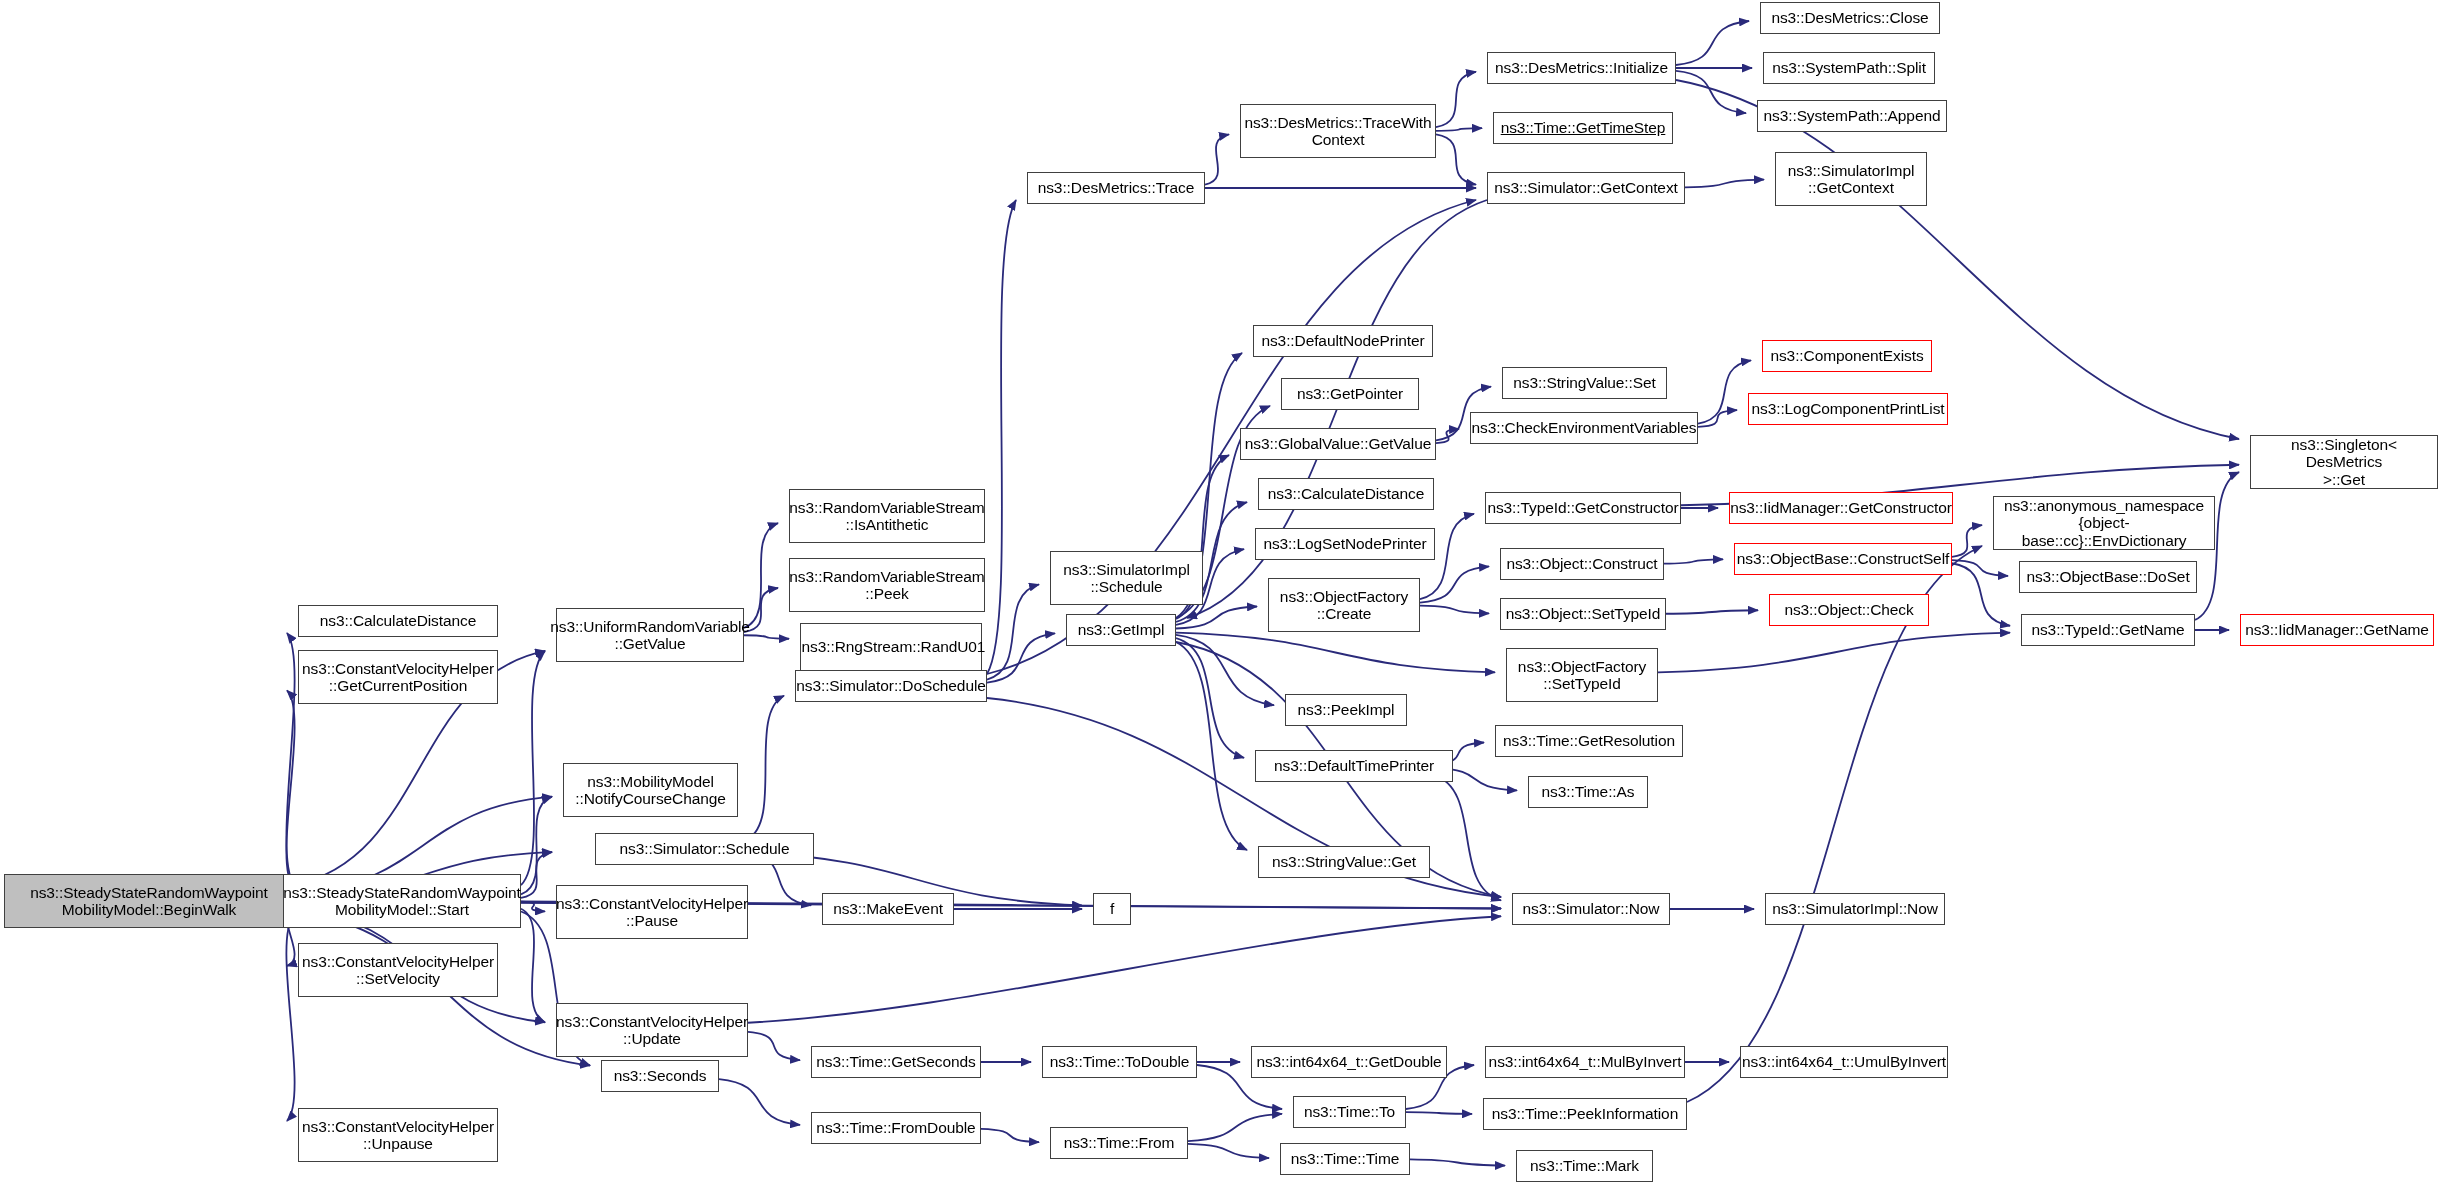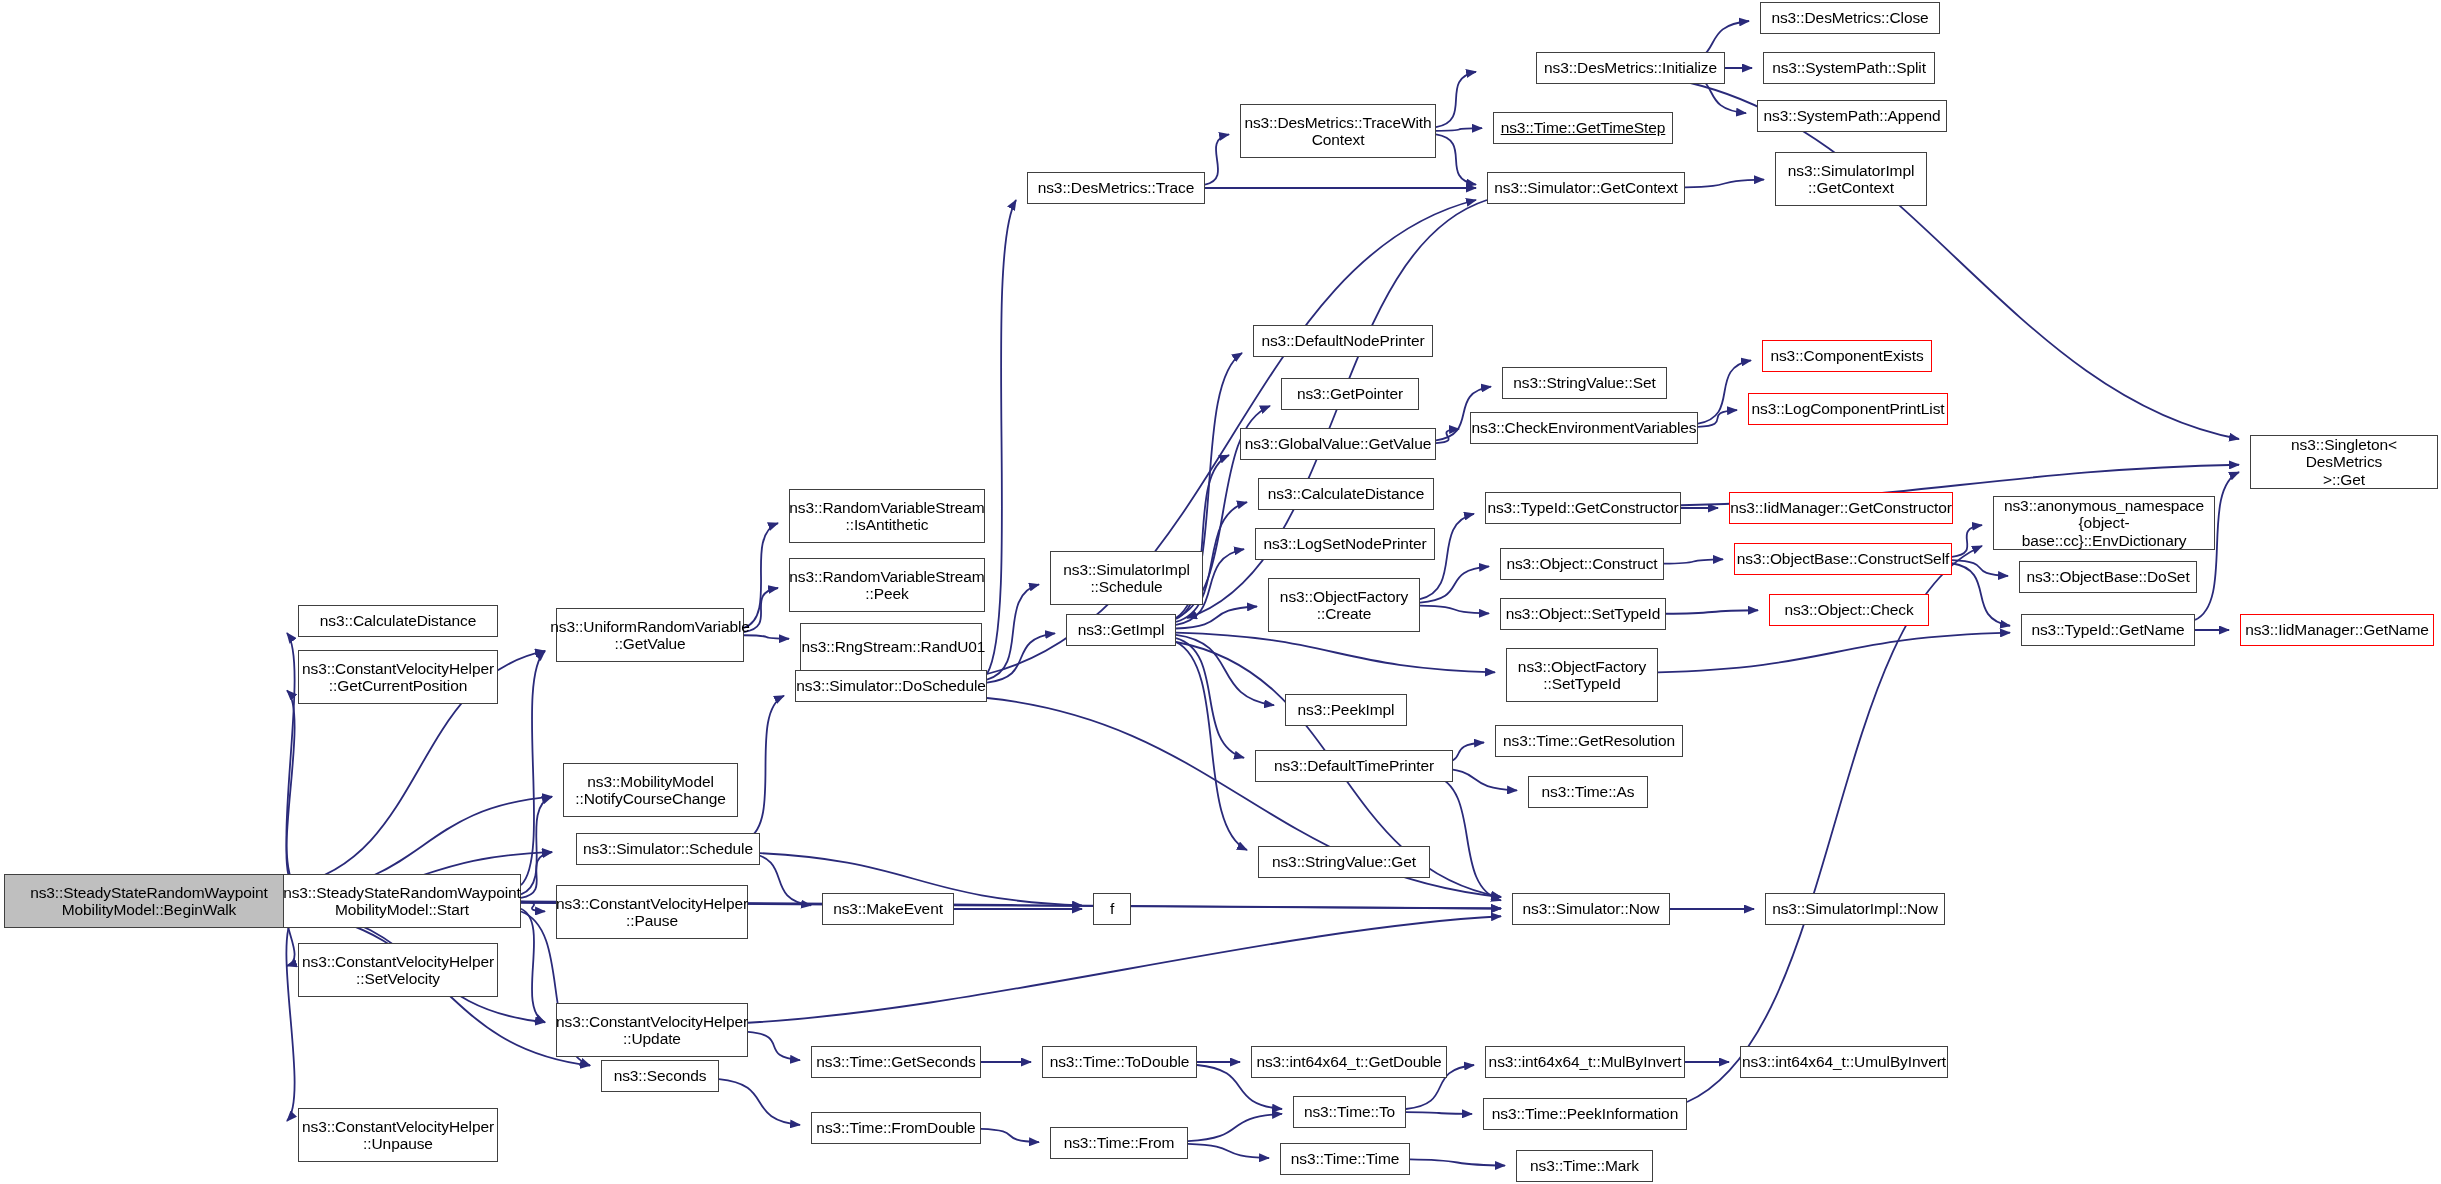--- a/index.html
+++ b/index.html
@@ -140,21 +140,21 @@
 ::Unpause</span>
       </div>
       <div class="node" style="left: 556px; top: 608px; width: 188px; height: 54px;">
         <span>ns3::UniformRandomVariable
 ::GetValue</span>
       </div>
       <div class="node" style="left: 563px; top: 763px; width: 175px; height: 54px;">
         <span>ns3::MobilityModel
 ::NotifyCourseChange</span>
       </div>
-      <div class="node" style="left: 576px; top: 833px; width: 184px; height: 32px;">
+      <div class="node" style="left: 595px; top: 833px; width: 219px; height: 32px;">
         <span>ns3::Simulator::Schedule</span>
       </div>
       <div class="node" style="left: 556px; top: 885px; width: 192px; height: 54px;">
         <span>ns3::ConstantVelocityHelper
 ::Pause</span>
       </div>
       <div class="node" style="left: 556px; top: 1003px; width: 192px; height: 54px;">
         <span>ns3::ConstantVelocityHelper
 ::Update</span>
       </div>
@@ -228,21 +228,21 @@
       </div>
       <div class="node" style="left: 1285px; top: 694px; width: 122px; height: 32px;">
         <span>ns3::PeekImpl</span>
       </div>
       <div class="node" style="left: 1255px; top: 750px; width: 198px; height: 32px;">
         <span>ns3::DefaultTimePrinter</span>
       </div>
       <div class="node" style="left: 1258px; top: 846px; width: 172px; height: 32px;">
         <span>ns3::StringValue::Get</span>
       </div>
-      <div class="node" style="left: 1536px; top: 52px; width: 189px; height: 32px;">
+      <div class="node" style="left: 1487px; top: 52px; width: 189px; height: 32px;">
         <span>ns3::DesMetrics::Initialize</span>
       </div>
       <div class="node" style="left: 1493px; top: 112px; width: 180px; height: 32px; text-decoration: underline;">
         <span>ns3::Time::GetTimeStep</span>
       </div>
       <div class="node" style="left: 1487px; top: 172px; width: 198px; height: 32px;">
         <span>ns3::Simulator::GetContext</span>
       </div>
       <div class="node" style="left: 1502px; top: 367px; width: 165px; height: 32px;">
         <span>ns3::StringValue::Set</span>

